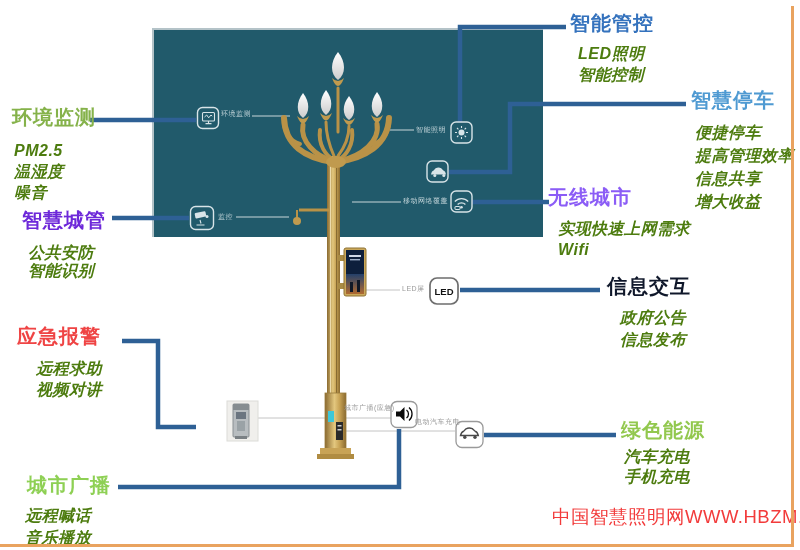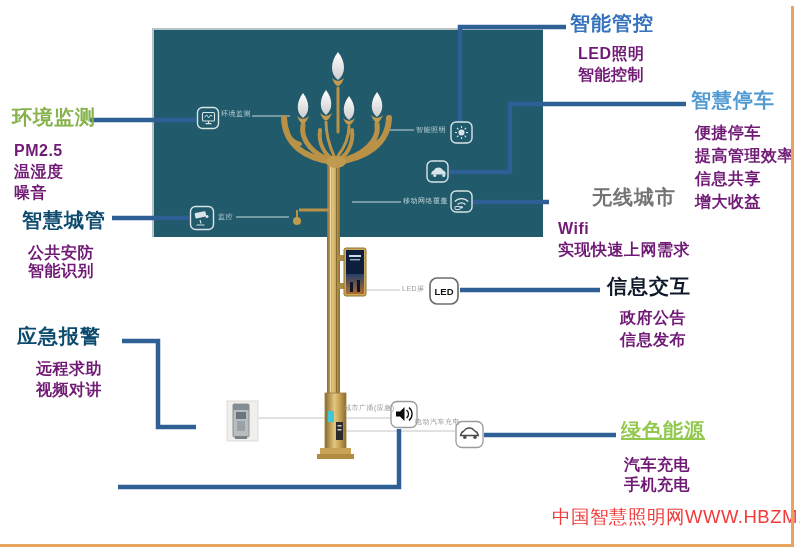--- a/index.html
+++ b/index.html
@@ -4,30 +4,30 @@
 <style>
   html,body{margin:0;padding:0;background:#fff;}
   .canvas{position:relative;width:800px;height:550px;background:#ffffff;overflow:hidden;
           font-family:"Liberation Sans",sans-serif;}
   .panel{position:absolute;left:152px;top:28px;width:391px;height:209px;
          background:#215a6b;border-top:2px solid #b4c3c8;border-left:2px solid #b4c3c8;
          box-sizing:border-box;}
   svg.scene{position:absolute;left:0;top:0;width:800px;height:550px;}
   .feature{position:absolute;}
   .feature .title{font-weight:bold;font-size:20px;letter-spacing:1px;white-space:nowrap;}
-  .feature .item{font-weight:bold;font-size:16px;color:#701a75;letter-spacing:0.5px;white-space:nowrap;}
+  .feature .item{font-weight:bold;font-size:16px;color:#4d7c0f;letter-spacing:0.5px;white-space:nowrap;font-style:italic;}
   #f-env{left:12px;top:104px}        #f-env .items{margin:9px 0 0 2px}        #f-env .item{line-height:21px}
   #f-citymgmt{left:22px;top:207px}   #f-citymgmt .items{margin:10px 0 0 6px}  #f-citymgmt .item{line-height:18px}
   #f-emergency{left:17px;top:323px}  #f-emergency .items{margin:8px 0 0 19px}  #f-emergency .item{line-height:21px}
   #f-broadcast{left:27px;top:472px}  #f-broadcast .items{margin:6px 0 0 -2px} #f-broadcast .item{line-height:22px}
   #f-control{left:570px;top:10px}    #f-control .items{margin:6px 0 0 8px}    #f-control .item{line-height:21px}
   #f-parking{left:691px;top:87px}    #f-parking .items{margin:7px 0 0 4px}    #f-parking .item{line-height:23px}
   #f-wireless{left:548px;top:184px}  #f-wireless .items{margin:7px 0 0 10px}  #f-wireless .item{line-height:21px}
   #f-info{left:607px;top:273px}      #f-info .items{margin:7px 9px 0 13px}      #f-info .item{line-height:22px}
-  #f-energy{left:621px;top:417px}    #f-energy .items{margin:11px 0 0 3px}     #f-energy .item{line-height:20px}
+  #f-energy{left:621px;top:417px}    #f-energy .items{margin:3px 0 0 3px}     #f-energy .item{line-height:20px}
   .tag{position:absolute;font-size:7px;letter-spacing:0.5px;white-space:nowrap;line-height:8px;}
   .tag.on-panel{color:#c3d5da;}
   .tag.on-white{color:#9a9a9a;}
   .watermark{position:absolute;left:552px;top:504px;font-size:18.5px;color:#f23b3b;
              letter-spacing:0.5px;white-space:nowrap;}
   .border-right{position:absolute;left:791px;top:6px;width:3px;height:541px;background:#e9a35f;}
   .border-bottom{position:absolute;left:0;top:544px;width:794px;height:3px;background:#e9a35f;}
 </style>
 </head>
 <body>
@@ -218,72 +218,79 @@
   <div class="feature" id="f-env">
     <div class="title" style="color: rgb(133, 178, 74);">环境监测</div>
     <div class="items">
       <div class="item">PM2.5</div>
       <div class="item">温湿度</div>
       <div class="item">噪音</div>
     </div>
   </div>
 
   <div class="feature" id="f-citymgmt">
-    <div class="title" style="color: #0c4a6e; text-align: right;">智慧城管</div>
+    <div class="title" style="color: #6d28d9; text-align: right;">智慧城管</div>
     <div class="items">
       <div class="item">公共安防</div>
       <div class="item">智能识别</div>
     </div>
   </div>
 
   <div class="feature" id="f-emergency">
-    <div class="title" style="color: #0c4a6e;">应急报警</div>
+    <div class="title" style="color: #ef4444;">应急报警</div>
     <div class="items">
       <div class="item">远程求助</div>
       <div class="item">视频对讲</div>
     </div>
   </div>
 
+  <div class="feature" id="f-broadcast">
+    <div class="title" style="color: rgb(142, 208, 84);">城市广播</div>
+    <div class="items">
+      <div class="item">远程喊话</div>
+      <div class="item">音乐播放</div>
+    </div>
+  </div>
 
   <div class="feature" id="f-control">
     <div class="title" style="color: rgb(52, 114, 189);">智能管控</div>
     <div class="items">
       <div class="item">LED照明</div>
       <div class="item">智能控制</div>
     </div>
   </div>
 
   <div class="feature" id="f-parking">
     <div class="title" style="color: rgb(79, 154, 210);">智慧停车</div>
     <div class="items">
       <div class="item">便捷停车</div>
       <div class="item">提高管理效率</div>
       <div class="item">信息共享</div>
       <div class="item">增大收益</div>
     </div>
   </div>
 
   <div class="feature" id="f-wireless">
-    <div class="title" style="color: #737373; margin-left: 44px;">无线城市</div>
-    <div class="items">
+    <div class="title" style="color: #8b5cf6;">无线城市</div>
+    <div class="items">
+      <div class="item">实现快速上网需求</div>
       <div class="item">Wifi</div>
-      <div class="item">实现快速上网需求</div>
     </div>
   </div>
 
   <div class="feature" id="f-info">
     <div class="title" style="color: #0f172a;">信息交互</div>
     <div class="items">
       <div class="item">政府公告</div>
       <div class="item">信息发布</div>
     </div>
   </div>
 
   <div class="feature" id="f-energy">
-    <div class="title" style="color: rgb(146, 200, 78); text-decoration: underline;">绿色能源</div>
+    <div class="title" style="color: rgb(146, 200, 78);">绿色能源</div>
     <div class="items">
       <div class="item">汽车充电</div>
       <div class="item">手机充电</div>
     </div>
   </div>
 
   <div class="watermark">中国智慧照明网WWW.HBZM.CN</div>
 
   <div class="border-right"></div>
   <div class="border-bottom"></div>

